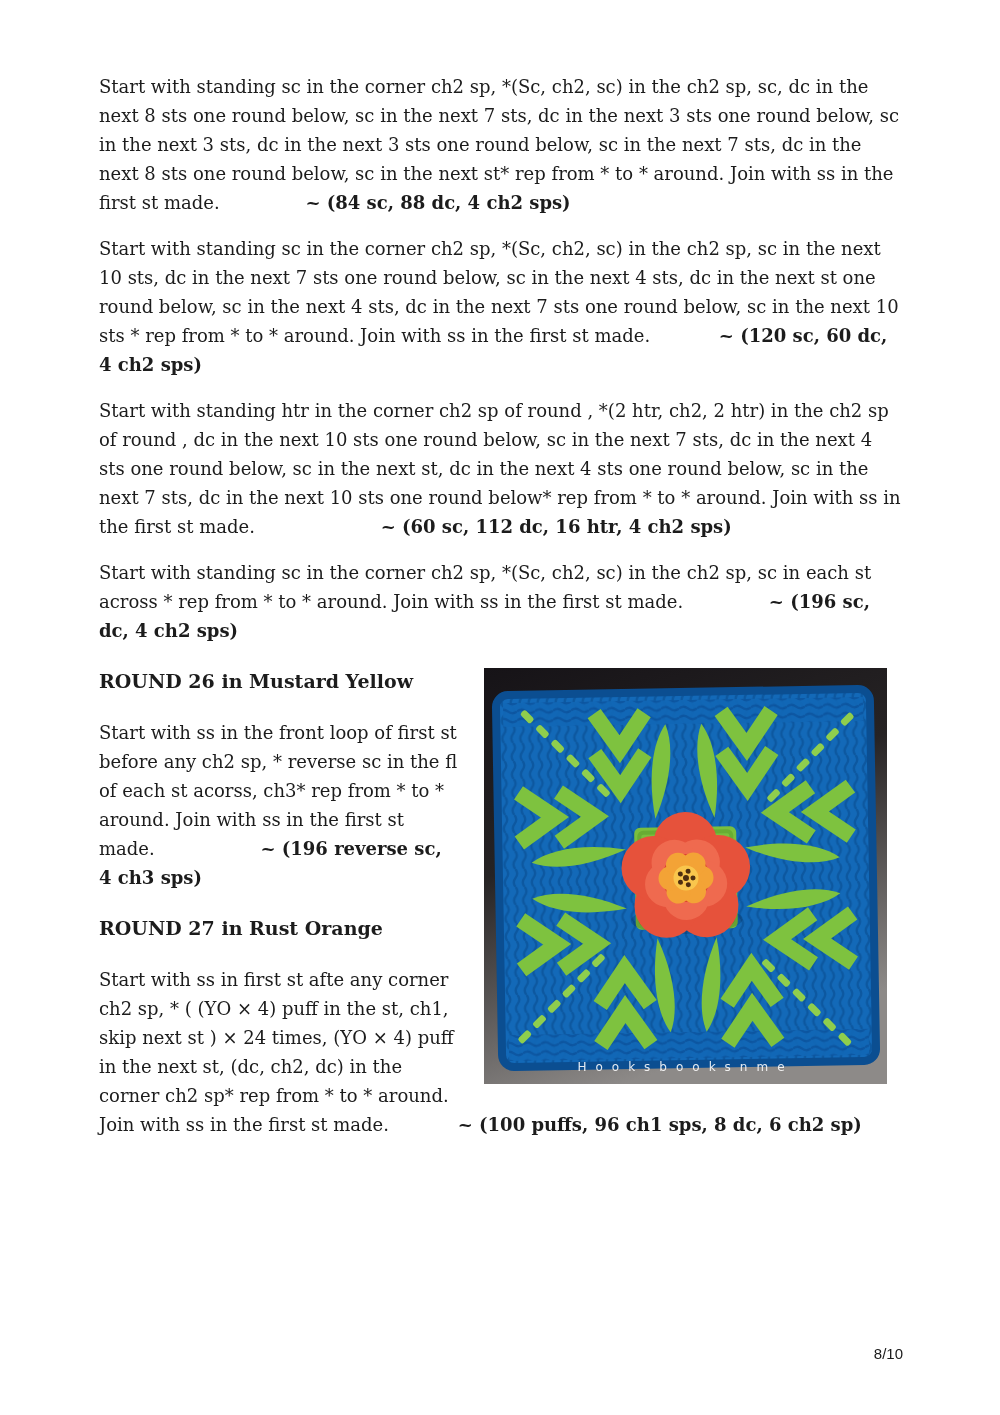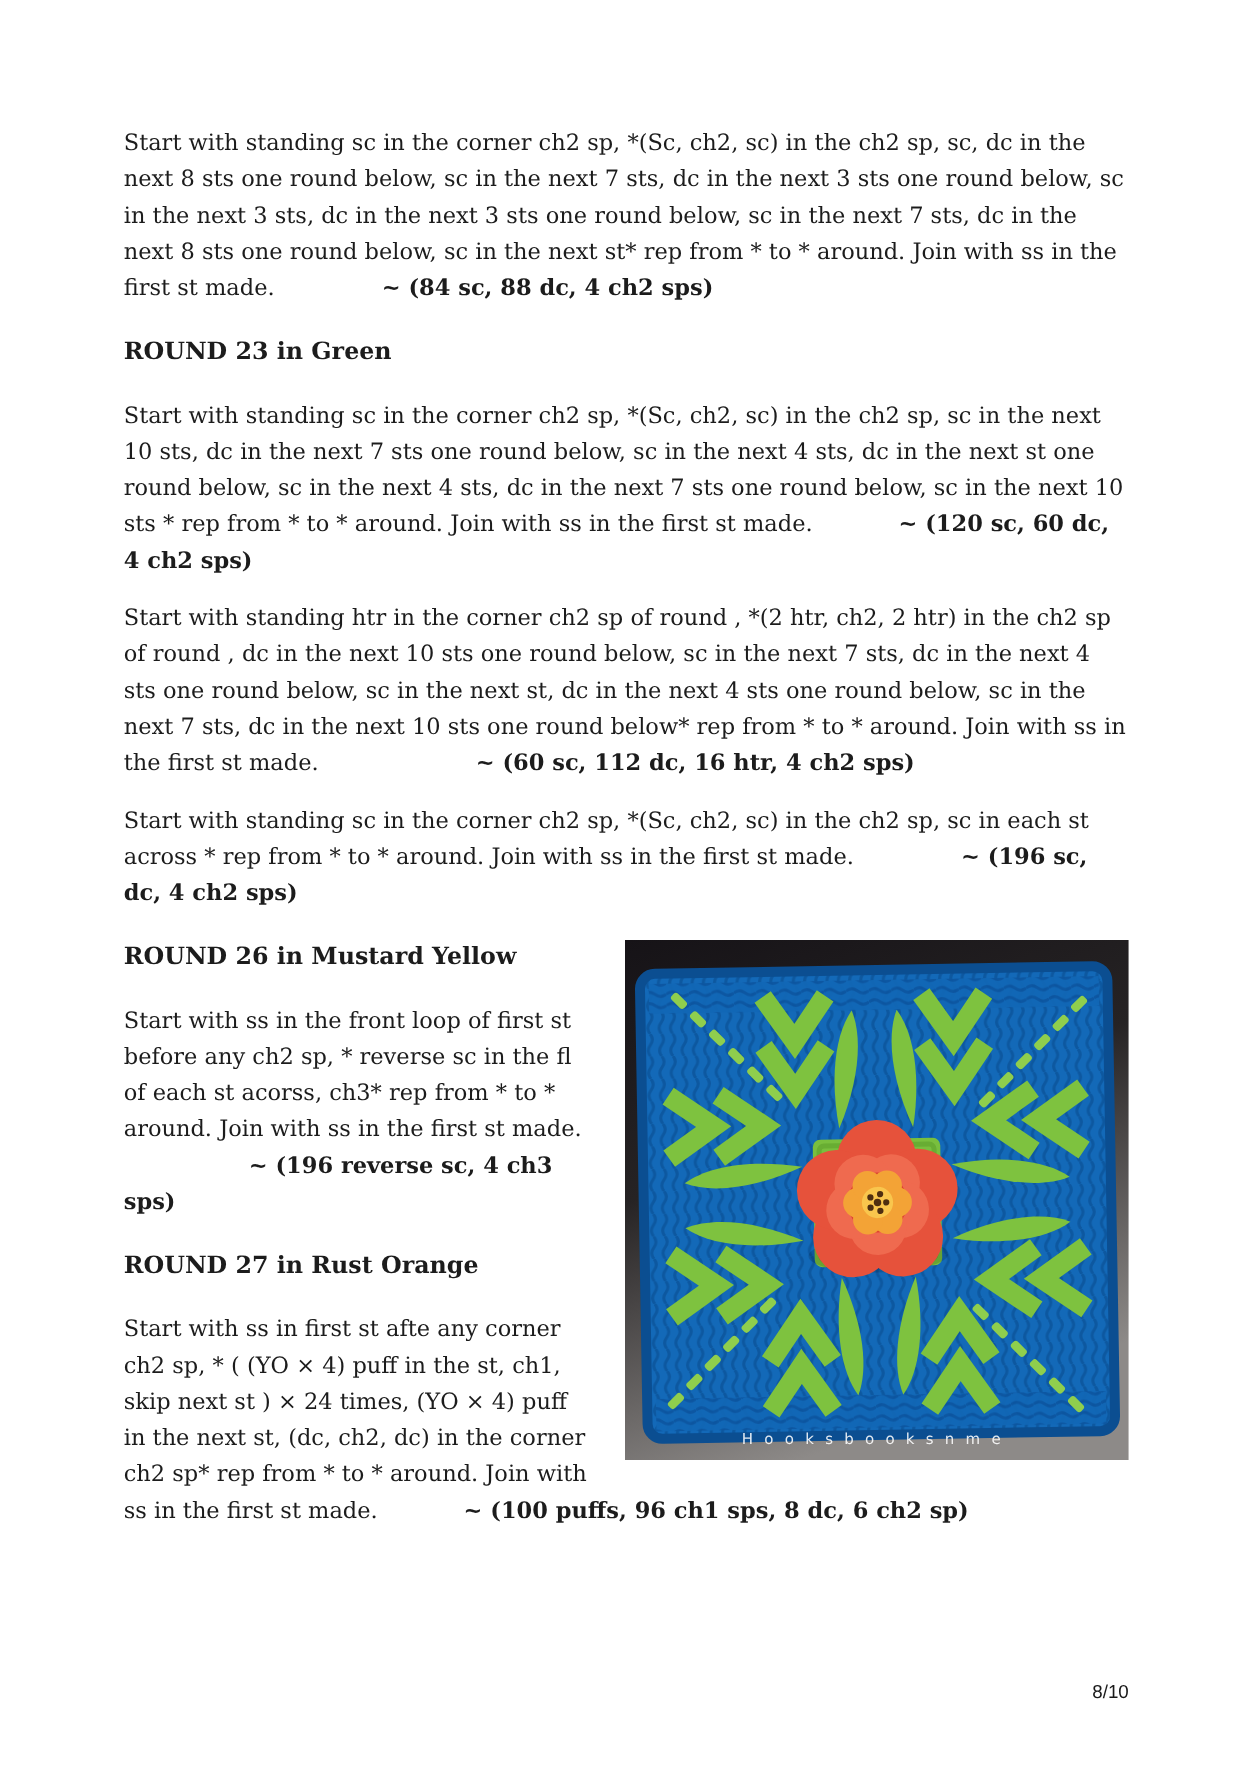--- a/index.html
+++ b/index.html
@@ -6,21 +6,21 @@
   body{
     width:1000px;height:1415px;
     font-family:"DejaVu Serif","Liberation Serif",serif;
     color:#1c1c1c;
     position:relative;
     overflow:hidden;
   }
   .page{
     position:relative;
     width:1000px;height:1415px;
-    padding:100px 97px 0 99px;
+    padding:72px 97px 0 99px;
     box-sizing:border-box;
   }
   .para{
     font-size:18px;
     line-height:29px;
     margin:0 0 17px 0;
     text-align:left;
   }
   .round-heading{
     font-size:19px;
@@ -30,21 +30,21 @@
   }
   .tab{display:inline-block;height:1px;}
   .w63{width:63px;}
   .w80{width:80px;}
   .w100{width:100px;}
   .w120{width:120px;}
   b{font-weight:bold;}
   .photo{
     float:right;
     width:403px;height:416px;
-    margin:6px 0 14px 24px;
+    margin:6px 16px 14px 24px;
     position:relative;
   }
   .photo svg{display:block;width:403px;height:416px;}
   .watermark{
     position:absolute;
     left:0;right:0;bottom:10px;
     text-align:center;
     font-family:"DejaVu Sans","Liberation Sans",sans-serif;
     font-size:12px;
     letter-spacing:9px;
@@ -59,21 +59,20 @@
     color:#1a1a1a;
   }
 </style>
 </head>
 <body>
 
 <div class="page">
 
   <p class="para"><span>Start with standing sc in the corner ch2 sp, *(Sc, ch2, sc) in the ch2 sp, sc, dc in the next 8 sts one round below, sc in the next 7 sts, dc in the next 3 sts one round below, sc in the next 3 sts, dc in the next 3 sts one round below, sc in the next 7 sts, dc in the next 8 sts one round below, sc in the next st* rep from * to * around. Join with ss in the first st made. </span><span class="tab w80"></span><b>~ (84 sc, 88 dc, 4 ch2 sps)</b></p>
 
-  <h3 class="round-heading">ROUND 23 in Green</h3>
   <p class="para"><span>Start with standing sc in the corner ch2 sp, *(Sc, ch2, sc) in the ch2 sp, sc in the next 10 sts, dc in the next 7 sts one round below, sc in the next 4 sts, dc in the next st one round below, sc in the next 4 sts, dc in the next 7 sts one round below, sc in the next 10 sts * rep from * to * around. Join with ss in the first st made. </span><span class="tab w63"></span><b>~ (120 sc, 60 dc, 4 ch2 sps)</b></p>
 
   <p class="para"><span>Start with standing htr in the corner ch2 sp of round , *(2 htr, ch2, 2 htr) in the ch2 sp of round , dc in the next 10 sts one round below, sc in the next 7 sts, dc in the next 4 sts one round below, sc in the next st, dc in the next 4 sts one round below, sc in the next 7 sts, dc in the next 10 sts one round below* rep from * to * around. Join with ss in the first st made. </span><span class="tab w120"></span><b>~ (60 sc, 112 dc, 16 htr, 4 ch2 sps)</b></p>
 
   <p class="para"><span>Start with standing sc in the corner ch2 sp, *(Sc, ch2, sc) in the ch2 sp, sc in each st across * rep from * to * around. Join with ss in the first st made. </span><span class="tab w80"></span><b>~ (196 sc,&nbsp; dc, 4 ch2 sps)</b></p>
 
   <div class="photo">
     <svg viewBox="0 0 403 416" xmlns="http://www.w3.org/2000/svg">
       <defs>
         <linearGradient id="bgg" x1="0" y1="0" x2="0.35" y2="1">

